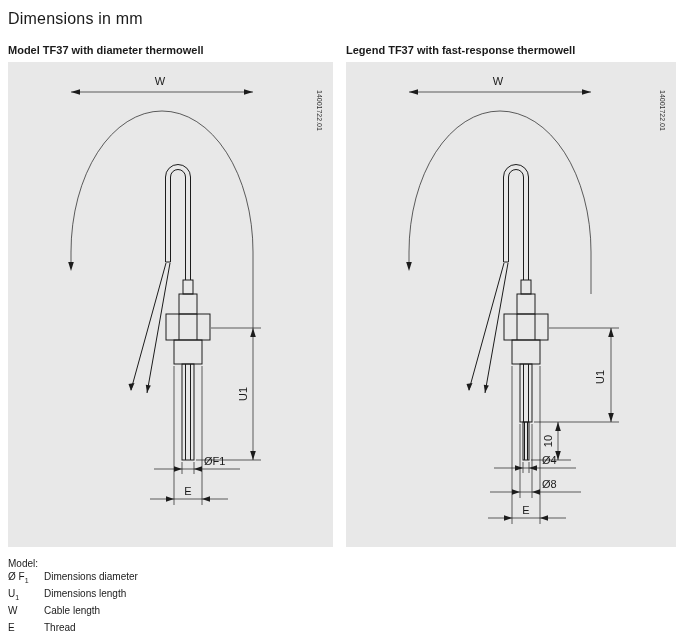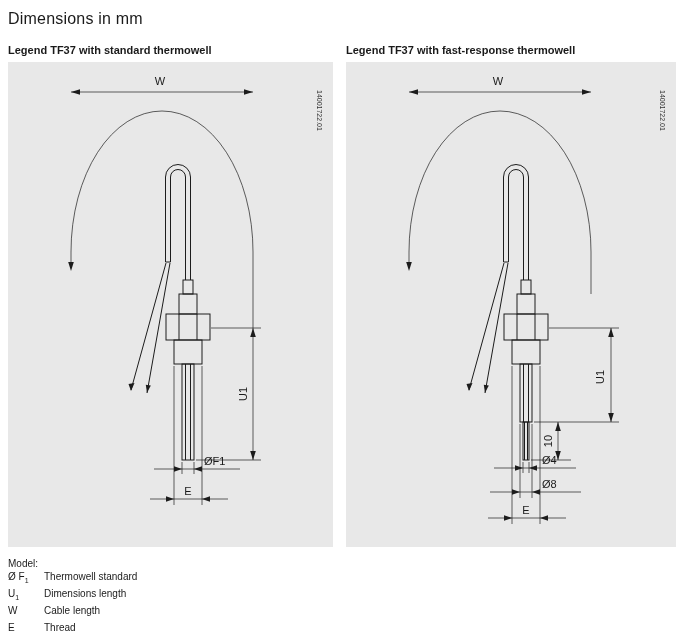--- a/index.html
+++ b/index.html
@@ -57,21 +57,21 @@
 </head>
 <body>
 
 <div class="page">
 
   <h1 class="page-title">Dimensions in mm</h1>
 
   <div class="panels">
 
     <section class="panel-col">
-      <h2>Legend TF37 with standard thermowell</h2>
+      <h2>Model TF37 with diameter thermowell</h2>
       <div class="drawing" style="background: rgb(232, 232, 232);">
         <svg width="325" height="485" viewBox="0 0 325 485">
 
           <g>
             <text x="152" y="23" text-anchor="middle">W</text>
             <line class="thin" x1="63" y1="30" x2="245" y2="30"></line>
             <polygon points="63,30 72,27.2 72,32.8"></polygon>
             <polygon points="245,30 236,27.2 236,32.8"></polygon>
             <line class="thin" x1="63" y1="190" x2="63" y2="201"></line>
             <polygon points="63,209 60.2,200 65.8,200"></polygon>
@@ -222,21 +222,21 @@
         </svg>
       </div>
     </section>
 
   </div>
 
   <div class="legend">
     <div class="legend-title">Model:</div>
     <div class="legend-row">
       <span class="sym"><span>Ø F</span><sub>1</sub></span>
-      <span class="desc">Thermowell standard</span>
+      <span class="desc">Dimensions diameter</span>
     </div>
     <div class="legend-row">
       <span class="sym"><span>U</span><sub>1</sub></span>
       <span class="desc">Dimensions length</span>
     </div>
     <div class="legend-row">
       <span class="sym"><span>W</span><sub></sub></span>
       <span class="desc">Cable length</span>
     </div>
     <div class="legend-row">

